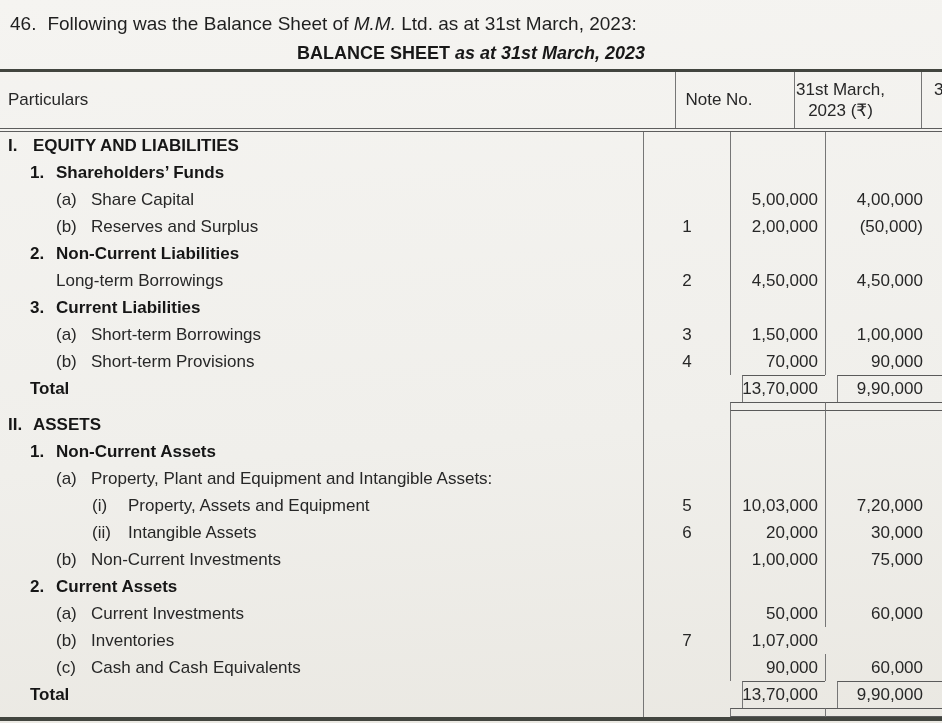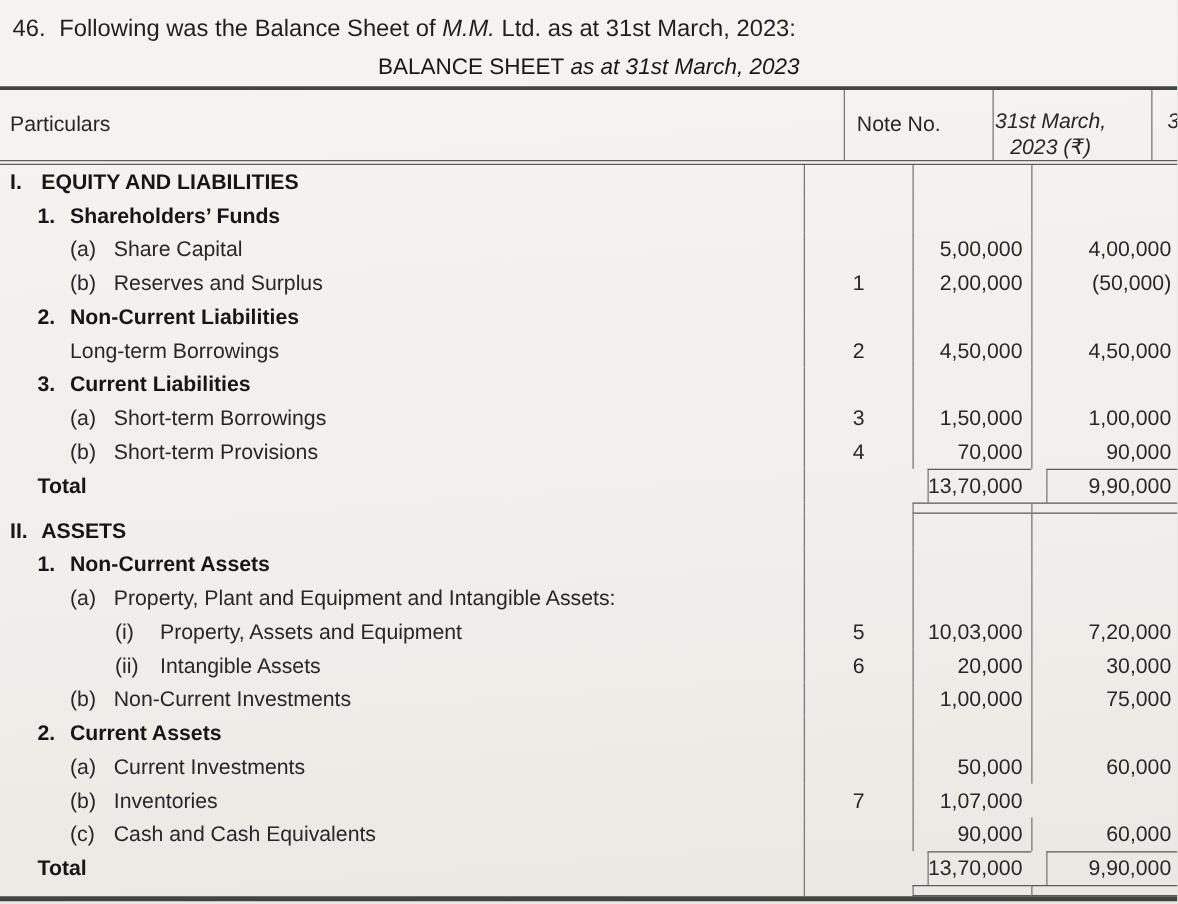--- a/index.html
+++ b/index.html
@@ -15,36 +15,36 @@
   .page{
     width:942px;height:723px;overflow:hidden;position:relative;
     background:linear-gradient(176deg,#f5f4f1 0%,#f0efeb 60%,#eae8e2 100%);
     font-family:"Liberation Sans","DejaVu Sans",sans-serif;
     color:var(--ink);
     -webkit-font-smoothing:antialiased;
   }
   .qline{padding:12px 10px 0 10px;font-size:19px;line-height:24px;color:#1f1f1f;}
   .qnum{font-weight:400;margin-right:11px;}
   .caption{text-align:center;font-size:18px;line-height:22px;margin-top:6px;color:#181818;}
-  .caption b{font-weight:400;}
+  .caption b{font-weight:700;}
   .sheet{
     margin-top:5px;
     border-top:3px solid var(--dark);
     border-bottom:4px solid var(--dark);
   }
   .row{display:grid;grid-template-columns:643px 87px 95px 117px;min-height:27px;font-size:17px;}
   .cell{align-self:stretch;display:flex;align-items:center;min-width:0;}
   .c-note{border-left:1px solid var(--line);justify-content:center;}
   .c-a23{border-left:1px solid var(--line);justify-content:flex-end;padding-right:7px;}
-  .c-a22{border-left:1px solid var(--line);justify-content:flex-end;padding-right:5px;}
+  .c-a22{border-left:1px solid var(--line);justify-content:flex-end;padding-right:19px;}
   .row.header{min-height:60px;border-bottom:4px double #5d5d5d;gap:32px;}
   .header .c-part{padding-left:8px;}
   .header .c-a23,.header .c-a22{
-    flex-direction:column;align-items:center;
-    padding-right:3px;line-height:21px;text-align:center;font-style:italic;
+    flex-direction:column;justify-content:center;align-items:center;
+    padding-right:3px;line-height:21px;text-align:center;
   }
   .bold{font-weight:700;color:var(--ink-bold);}
   .it{}
   .topline{border-top:1px solid var(--rule);margin-left:12px;}
   .ulrow{min-height:9px;}
   .ulrow .cell{height:9px;}
   .u{border-top:1px solid var(--rule);border-bottom:1px solid var(--rule);}
   .marker{display:inline-block;flex:none;}
   .ind-sec{padding-left:8px;}    .ind-sec .marker{width:25px;}
   .ind-num{padding-left:30px;}   .ind-num .marker{width:26px;}

